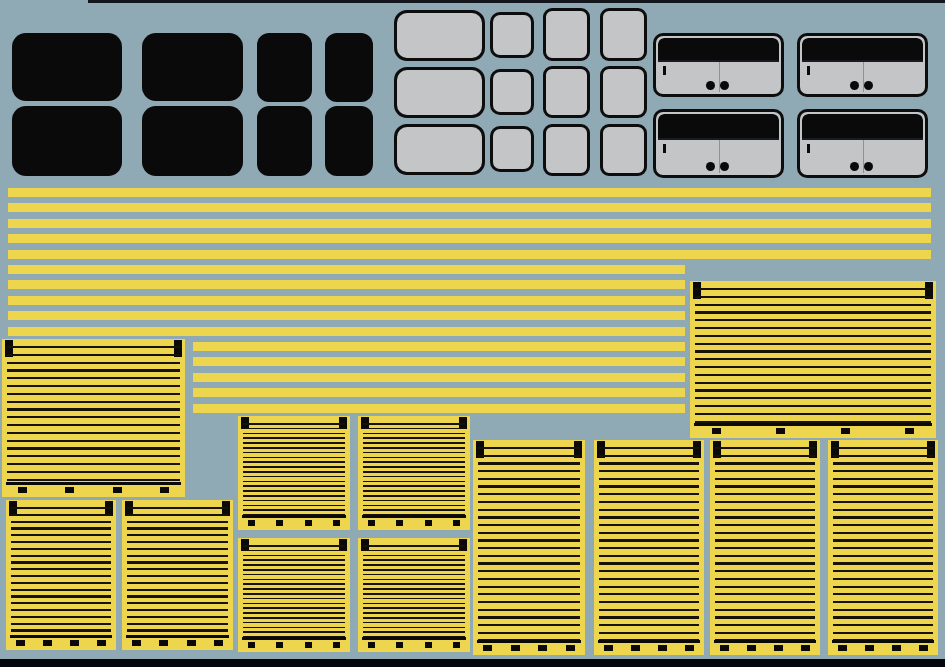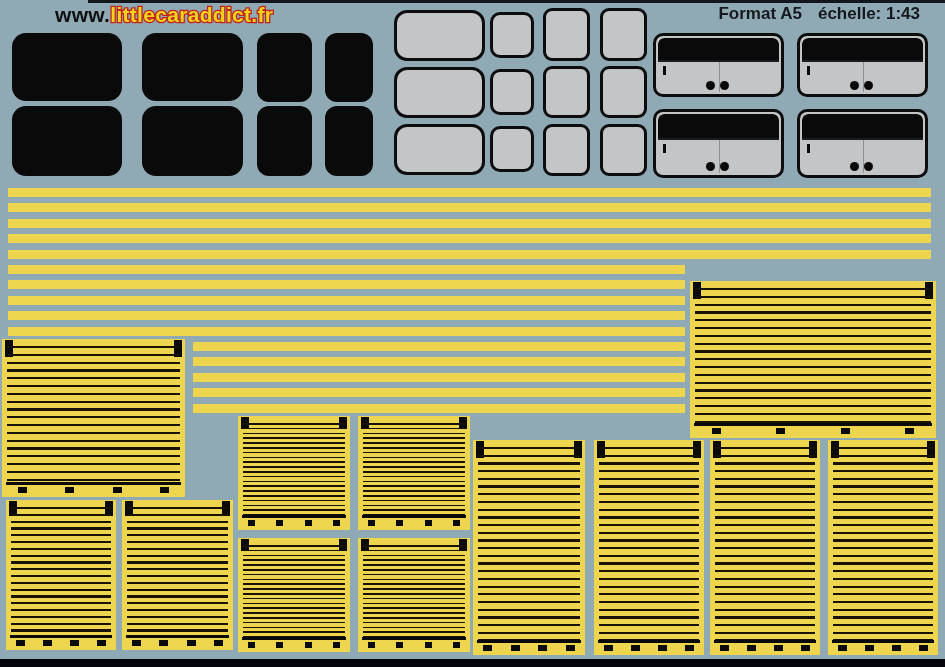--- a/index.html
+++ b/index.html
@@ -71,27 +71,21 @@
   .shutter .bline { position: absolute; left: 4px; right: 4px; bottom: 12px; height: 3px; background: var(--black, #0a0a0a); }
   .shutter .feet { position: absolute; left: 9%; right: 9%; bottom: 4px; height: 6px; display: flex; justify-content: space-between; align-items: flex-end; }
   .shutter .foot { background: var(--black, #0a0a0a); }
 </style>
 </head>
 <body>
 
 <div id="sheet">
   <div class="top-edge" style="height: 3px;"></div>
 
-  <div class="logo">
-    <span class="www">www.</span><span class="brand">littlecaraddict.fr</span>
-  </div>
-
-  <div class="format">
-    <span>Format A5</span><span class="scale">échelle: 1:43</span>
-  </div>
+
 
   <div id="shapes">
       <div class="abs black-panel" style="left: 12px; top: 33px; width: 110px; height: 68px; border-radius: 14px;"></div>
       <div class="abs black-panel" style="left: 142px; top: 33px; width: 101px; height: 68px; border-radius: 14px;"></div>
       <div class="abs black-panel" style="left: 257px; top: 33px; width: 55px; height: 69px; border-radius: 12px;"></div>
       <div class="abs black-panel" style="left: 325px; top: 33px; width: 48px; height: 69px; border-radius: 12px;"></div>
       <div class="abs black-panel" style="left: 12px; top: 106px; width: 110px; height: 70px; border-radius: 14px;"></div>
       <div class="abs black-panel" style="left: 142px; top: 106px; width: 101px; height: 70px; border-radius: 14px;"></div>
       <div class="abs black-panel" style="left: 257px; top: 106px; width: 55px; height: 70px; border-radius: 12px;"></div>
       <div class="abs black-panel" style="left: 325px; top: 106px; width: 48px; height: 70px; border-radius: 12px;"></div>

